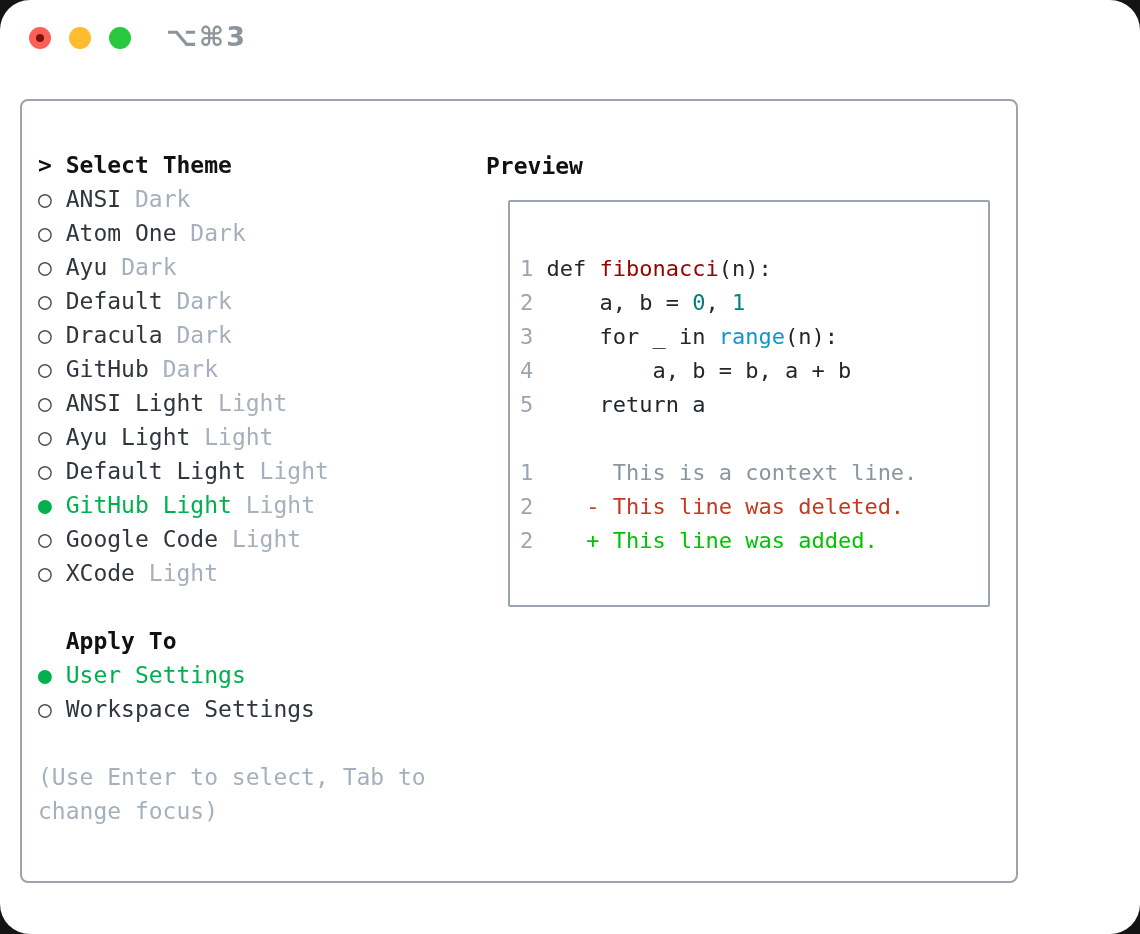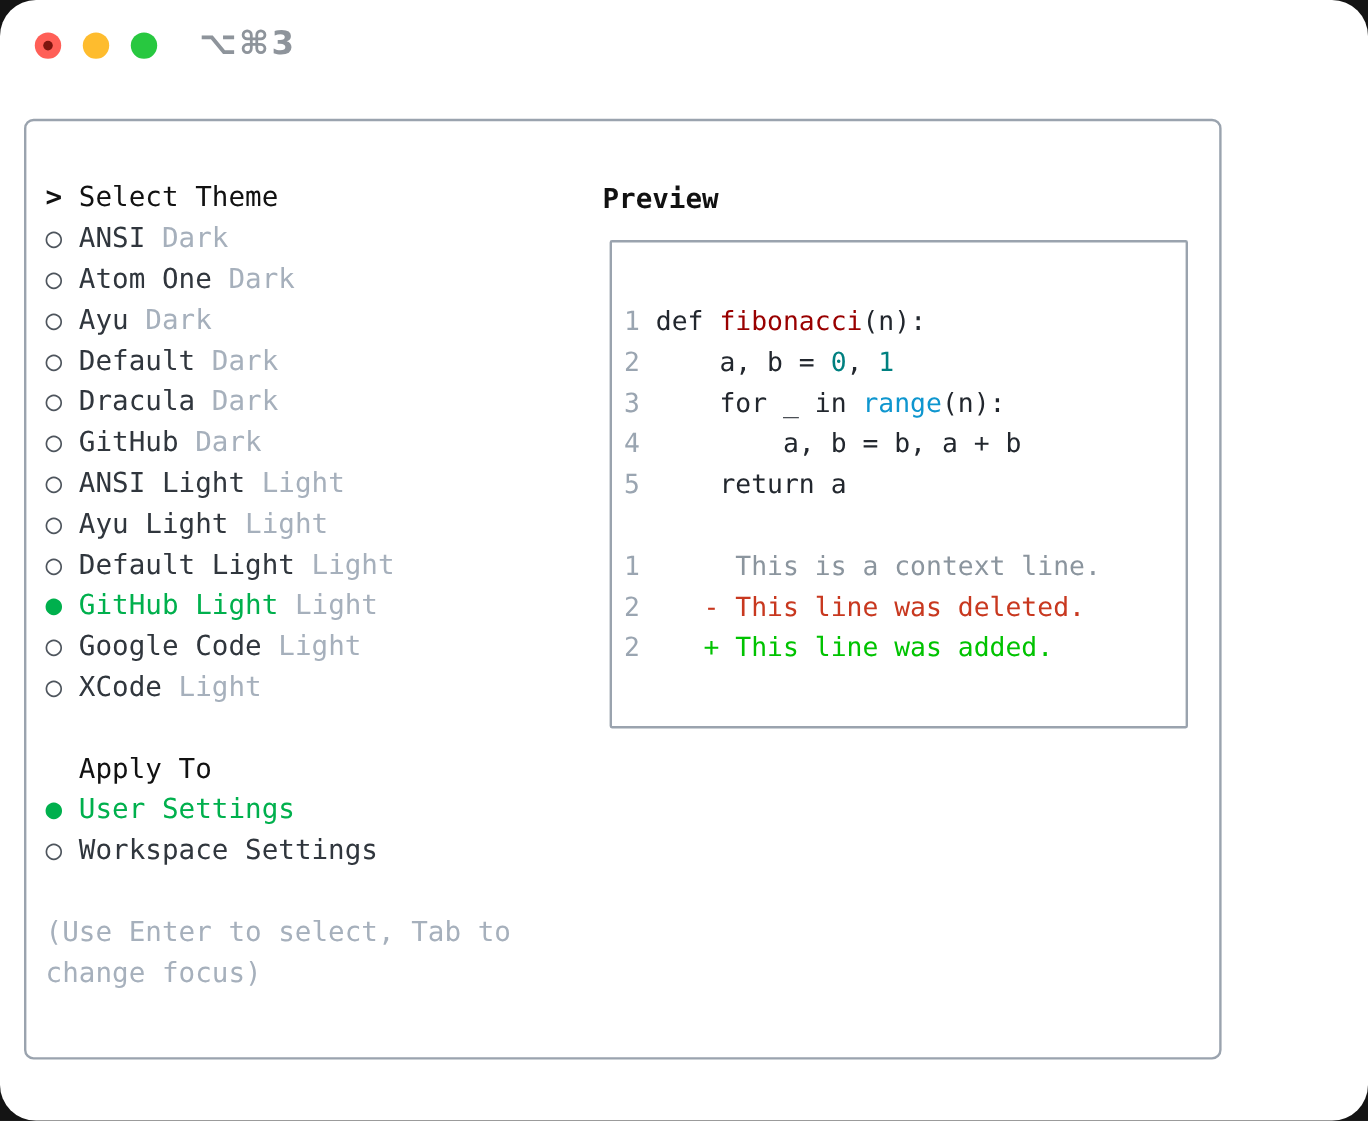--- a/index.html
+++ b/index.html
@@ -21,28 +21,28 @@
   
   .panel{
     position:absolute;left:20px;top:99px;width:994px;height:780px;
     border:2px solid var(--border-gray,#9aa3ae);border-radius:8px;background:#fff;
   }
   .left{
     position:absolute;left:16px;top:47px;
     font-size:23px;line-height:34px;white-space:pre;color:var(--text-dark,#30363d);
   }
   .row{height:34px;}
-  .hdr,.hdr2{font-weight:normal;color:var(--header-black,#111);}
+  .hdr,.hdr2{font-weight:bold;color:var(--header-black,#111);}
   .hdr-prefix{font-weight:bold;color:var(--header-black,#111);}
   .marker{color:var(--marker-gray,#4e555d);}
   .sel{color:var(--selection-green,#00b04d);}
   .muted{color:var(--muted-gray,#a6b0bc);}
   
   .preview-title{
-    position:absolute;left:480px;top:48px;height:34px;line-height:34px;
+    position:absolute;left:464px;top:48px;height:34px;line-height:34px;
     font-size:23px;font-weight:bold;color:var(--header-black,#111);
   }
   .preview-box{
     position:absolute;left:486px;top:99px;width:478px;height:403px;
     border:2px solid var(--border-gray,#9aa3ae);border-radius:2px;background:#fff;text-decoration:underline;
   }
   .code{
     position:absolute;left:10px;top:50px;
     font-size:22px;line-height:34px;white-space:pre;color:var(--code-dark,#22272e);
   }

